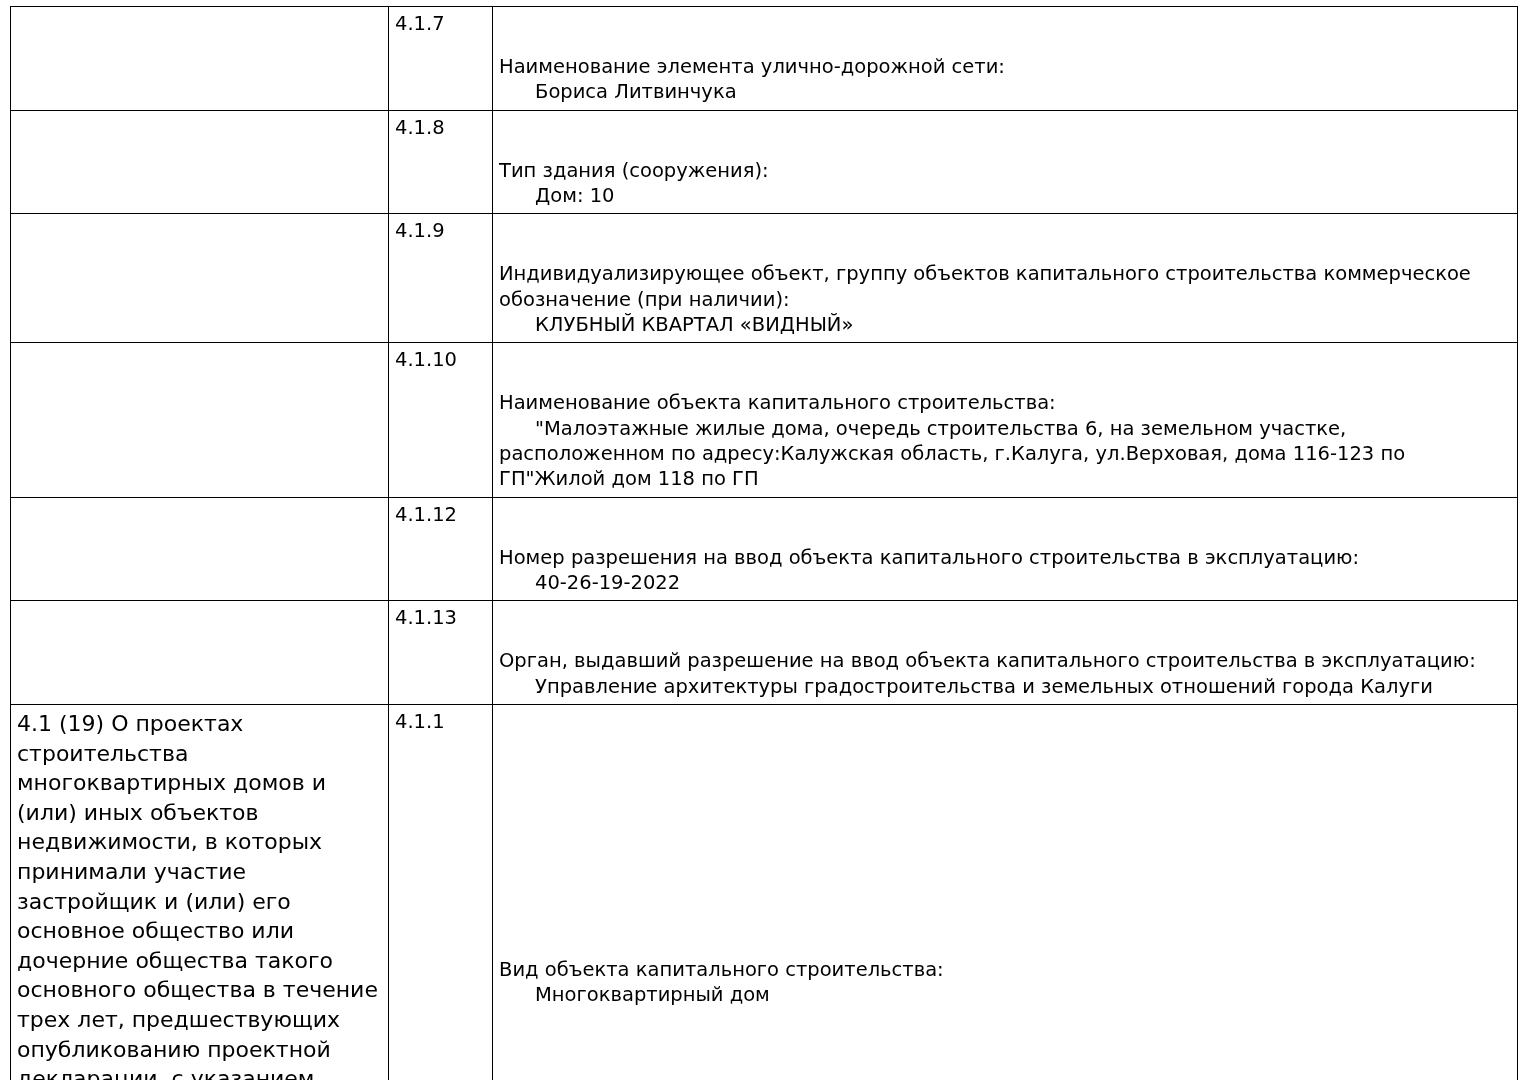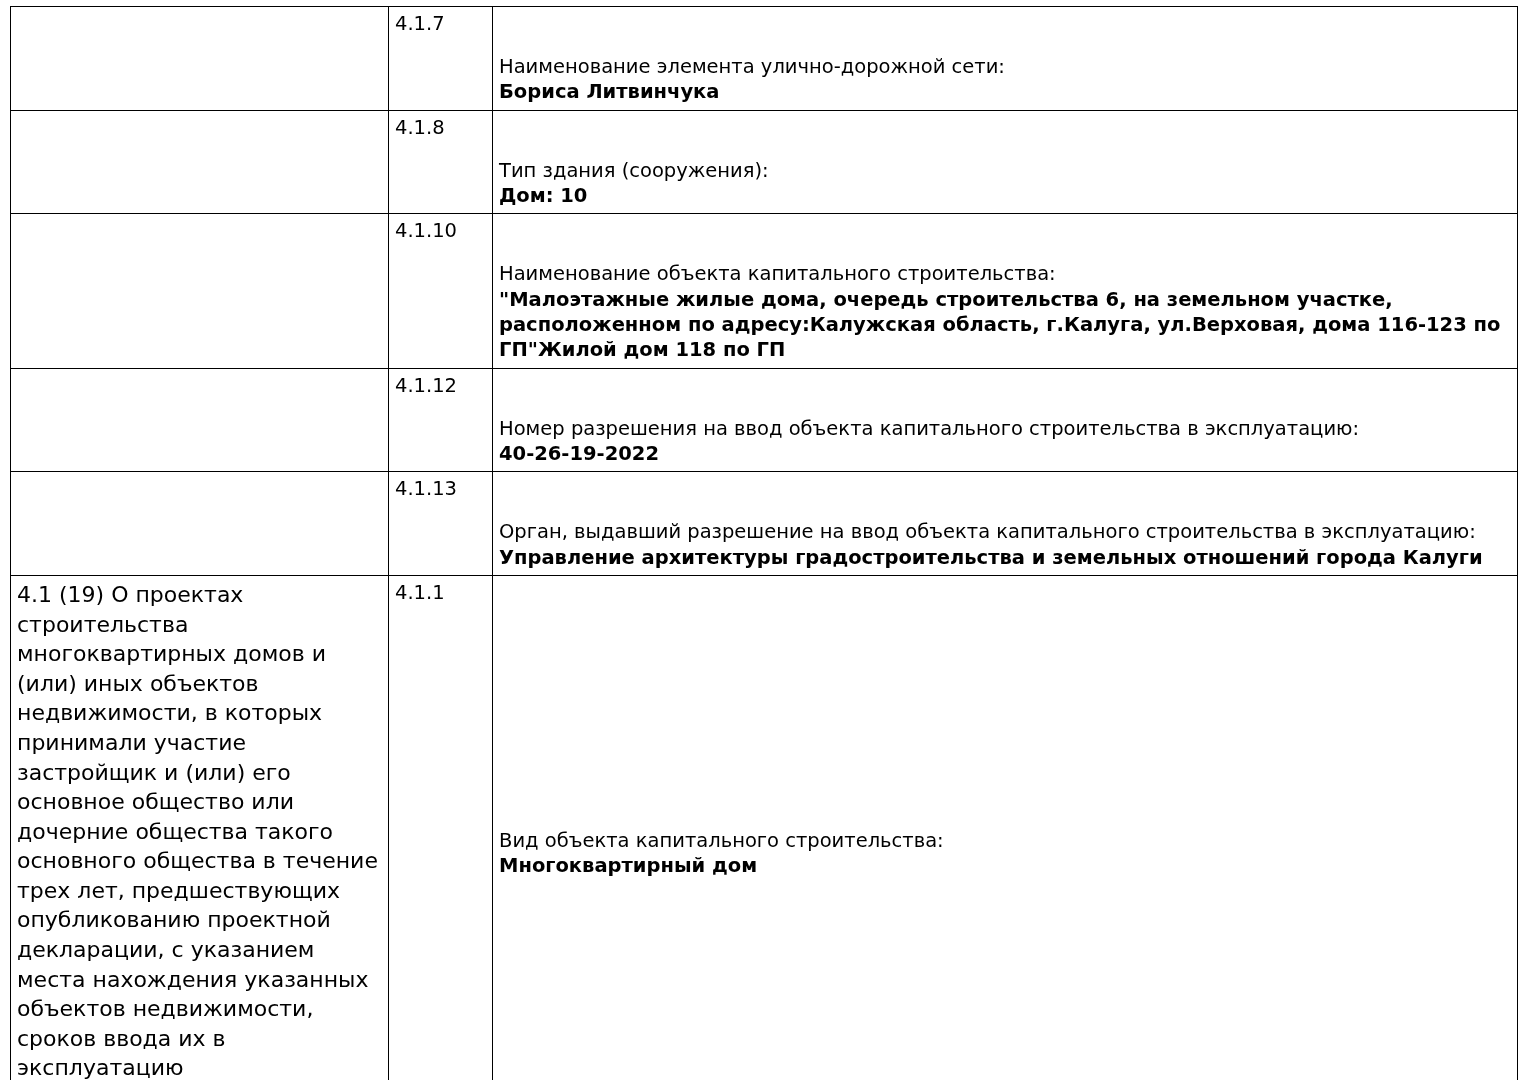--- a/index.html
+++ b/index.html
@@ -44,25 +44,26 @@
   }
   td.cell-body {
     vertical-align: middle;
   }
   .label {
     font-weight: normal;
     white-space: normal;
     margin-top: 43px;
   }
   .value {
-    font-weight: bold;
+    font-weight: normal;
     margin-top: 12px;
   }
   .inline-label {
-    font-weight: bold;
+    font-weight: normal;
+    margin-left: 36px;
   }
   .row-tall .cell-body { vertical-align: middle; }
   .section-text {
     font-size: 22px;
     line-height: 1.345;
   }
 </style>
 </head>
 <body>
 
@@ -85,20 +86,28 @@
 
       <tr>
         <td class="cell-section"><span class="section-text"></span></td>
         <td class="cell-num">4.1.8</td>
         <td class="cell-body">
           <div class="label">Тип здания (сооружения):</div>
           <div><span class="inline-label">Дом: </span><span class="value">10</span></div>
         </td>
       </tr>
 
+      <tr>
+        <td class="cell-section"><span class="section-text"></span></td>
+        <td class="cell-num">4.1.9</td>
+        <td class="cell-body">
+          <div class="label">Индивидуализирующее объект, группу объектов капитального строительства коммерческое обозначение (при наличии):</div>
+          <div><span class="inline-label"></span><span class="value">КЛУБНЫЙ КВАРТАЛ «ВИДНЫЙ»</span></div>
+        </td>
+      </tr>
 
       <tr>
         <td class="cell-section"><span class="section-text"></span></td>
         <td class="cell-num">4.1.10</td>
         <td class="cell-body">
           <div class="label">Наименование объекта капитального строительства:</div>
           <div><span class="inline-label"></span><span class="value">"Малоэтажные жилые дома, очередь строительства 6, на земельном участке, расположенном по адресу:Калужская область, г.Калуга, ул.Верховая, дома 116-123 по ГП"Жилой дом 118 по ГП</span></div>
         </td>
       </tr>
 

